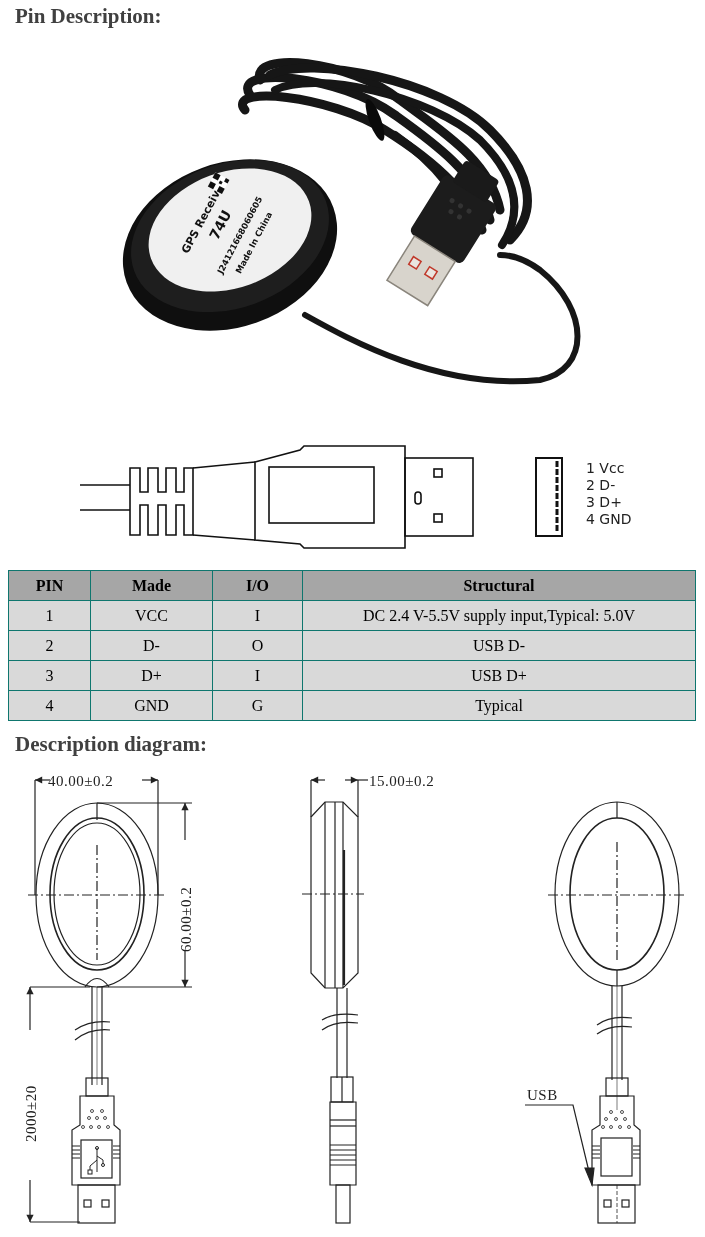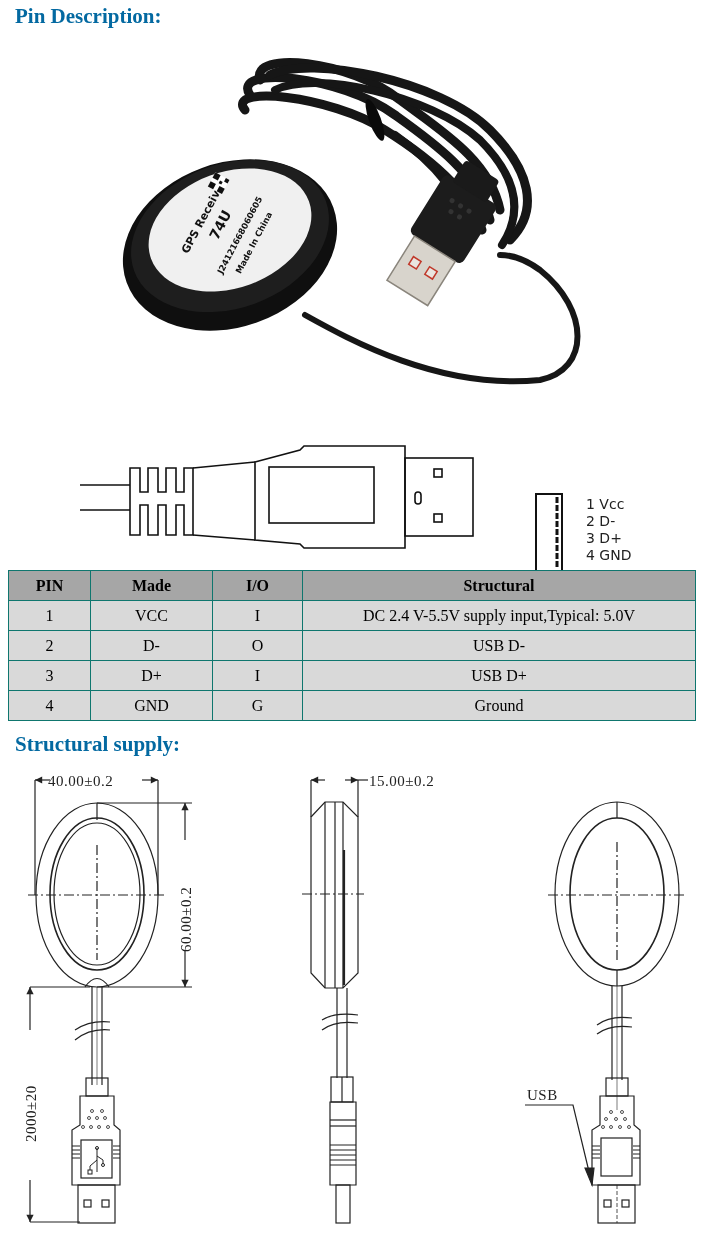--- a/index.html
+++ b/index.html
@@ -1,18 +1,18 @@
 <!DOCTYPE html>
 <html><head>
 <meta charset="utf-8">
 <style>
   html, body { margin: 0; padding: 0; background: #ffffff; }
   body { width: 705px; height: 1237px; position: relative; overflow: hidden; font-family: "Liberation Serif", serif; color: #000; }
   .abs { position: absolute; }
-  .heading { font-family: "Liberation Serif", serif; font-weight: bold; font-size: 21px; color: #0369a1; white-space: nowrap; }
+  .heading { font-family: "Liberation Serif", serif; font-weight: bold; font-size: 21px; color: #404040; white-space: nowrap; }
   svg { display: block; }
   table.pins { position: absolute; left: 8px; top: 570px; width: 688px; border-collapse: collapse; font-family: "Liberation Serif", serif; font-size: 16px; table-layout: fixed; }
   table.pins th, table.pins td { border: 1px solid #0f766e; text-align: center; height: 29px; padding: 0; }
   table.pins th { background: #a6a6a6; font-weight: bold; font-size: 16px; }
   table.pins td { background: #d9d9d9; }
   .dim { font-family: "Liberation Serif", serif; font-size: 15px; fill: #222; letter-spacing: 0.5px; }
   .legend { font-family: "DejaVu Sans", sans-serif; font-size: 14px; fill: #222; }
 </style>
 </head>
 <body>
@@ -82,21 +82,21 @@
     <path d="M195 22 L195 22 L240 10 L244 6 H345 V108 H244 L240 104 L195 100 Z"></path>
     <rect x="209" y="27" width="105" height="56"></rect>
 
     <rect x="345" y="18" width="68" height="78"></rect>
     <rect x="374" y="29" width="8" height="8"></rect>
     <rect x="374" y="74" width="8" height="8"></rect>
     <rect x="355" y="52" width="6" height="12" rx="3"></rect>
   </svg>
 </div>
 
-<div class="abs" style="left:530px; top:455px; width:120px; height:85px;margin-top:36px;">
+<div class="abs" style="left:530px; top:455px; width:120px; height:85px;">
   <svg width="120" height="85" viewBox="0 0 120 85">
     <rect x="6" y="3" width="26" height="78" fill="#fff" stroke="#111" stroke-width="2"></rect>
     <line x1="27" y1="6" x2="27" y2="78" stroke="#111" stroke-width="3" stroke-dasharray="6 2"></line>
     <text class="legend" x="56" y="18">1 Vcc</text>
     <text class="legend" x="56" y="35">2 D-</text>
     <text class="legend" x="56" y="52">3 D+</text>
     <text class="legend" x="56" y="69">4 GND</text>
   </svg>
 </div>
 
@@ -131,26 +131,26 @@
     <tr>
       <td>3</td>
       <td>D+</td>
       <td>I</td>
       <td>USB D+</td>
     </tr>
     <tr>
       <td>4</td>
       <td>GND</td>
       <td>G</td>
-      <td>Ground</td>
+      <td>Typical</td>
     </tr>
   </tbody>
 </table>
 
-<div class="abs heading" style="left:15px; top:732px;">Structural supply:</div>
+<div class="abs heading" style="left:15px; top:732px;">Description diagram:</div>
 
 <div class="abs" style="left:0; top:760px; width:630px; height:477px;">
   <svg width="705" height="477" viewBox="0 760 705 477" fill="none" stroke="#222" stroke-width="1.2">
     <defs>
       <marker id="arr" viewBox="0 0 10 10" refX="10" refY="5" markerWidth="10" markerHeight="6" orient="auto-start-reverse">
         <path d="M0 0 L10 5 L0 10 Z" fill="#222" stroke="none"></path>
       </marker>
     </defs>
 
     <g>

